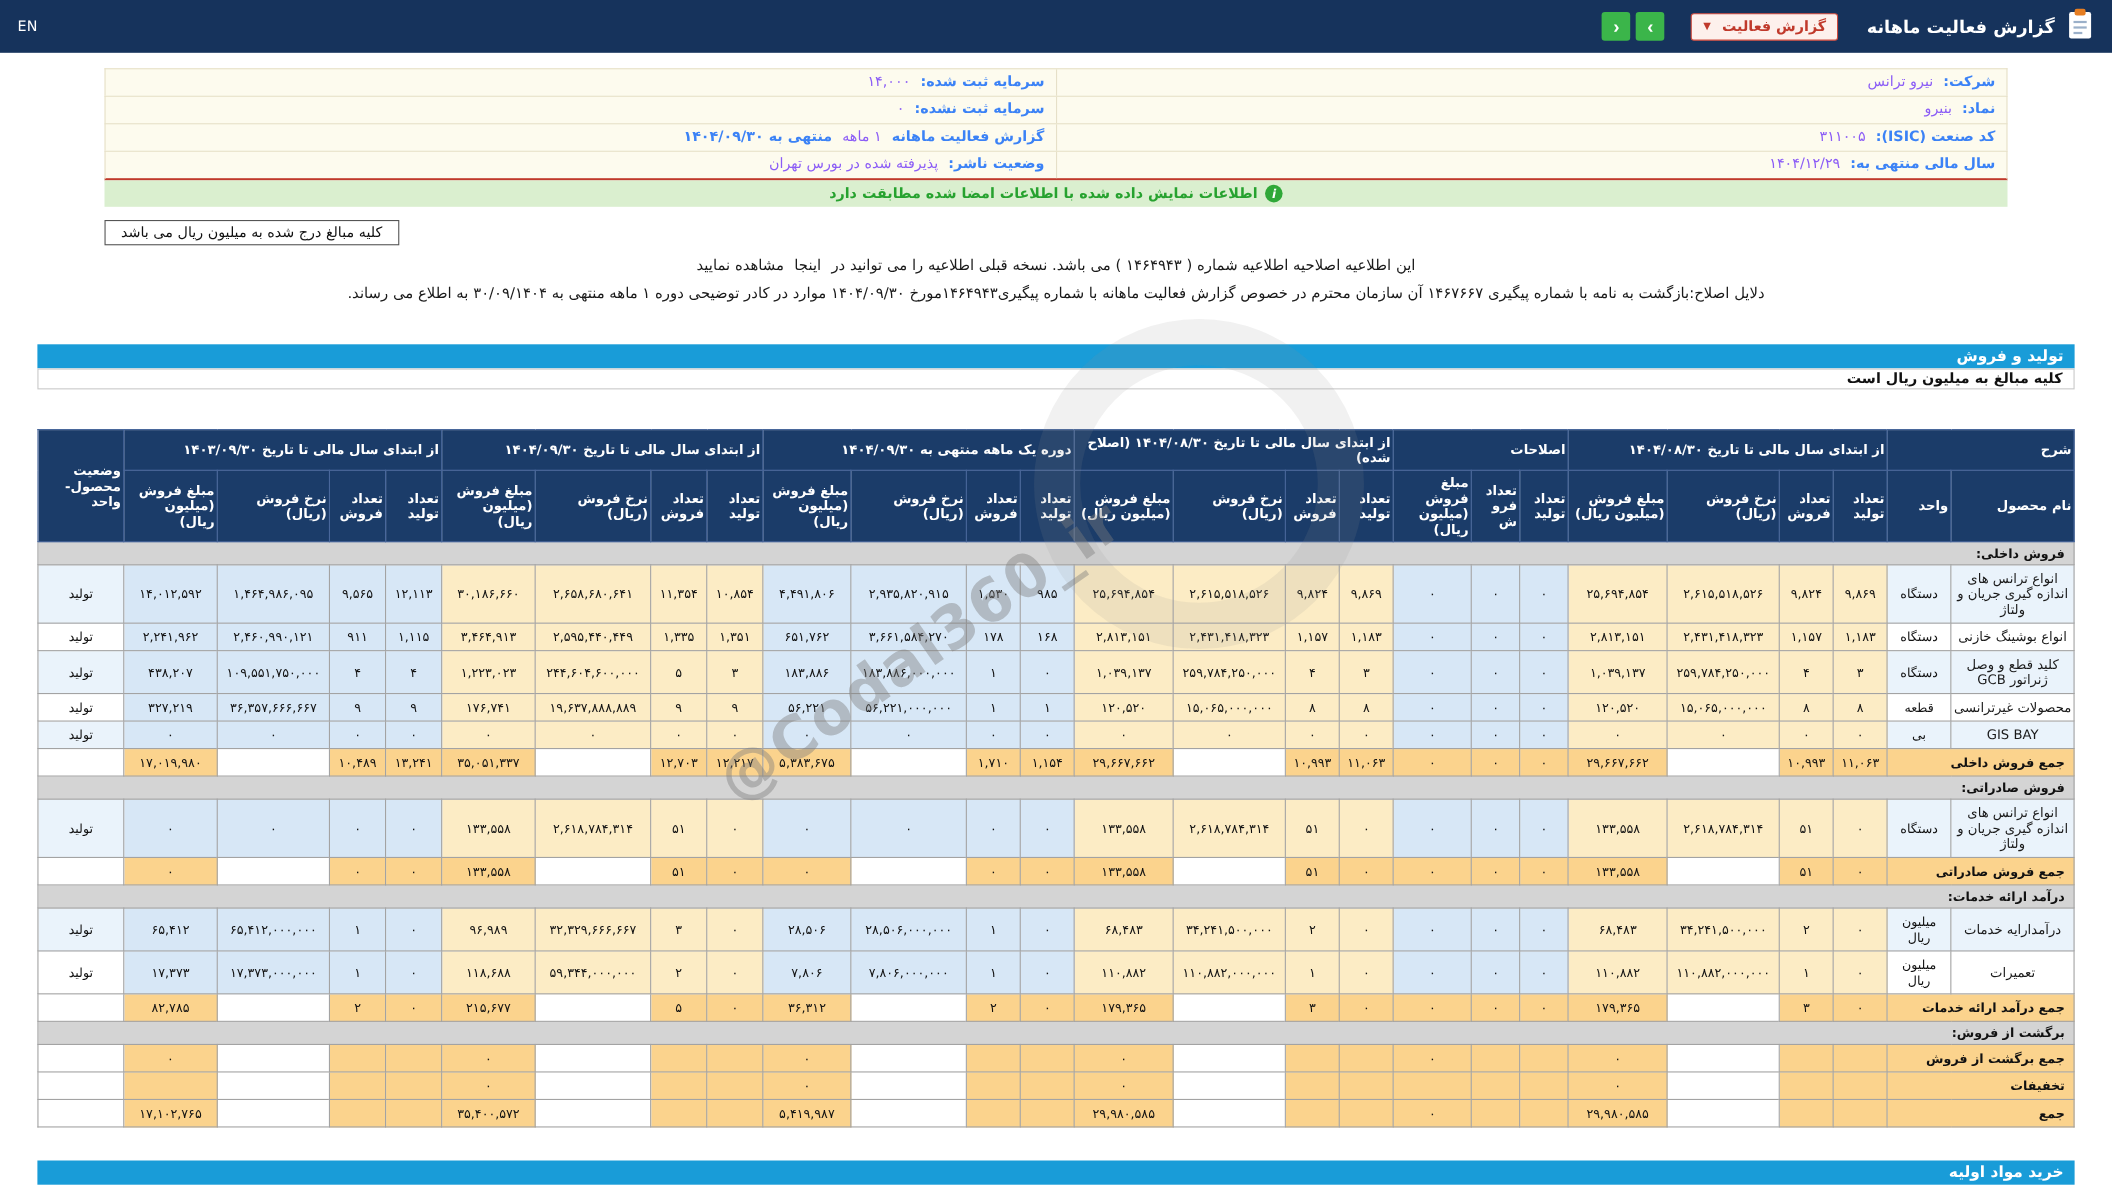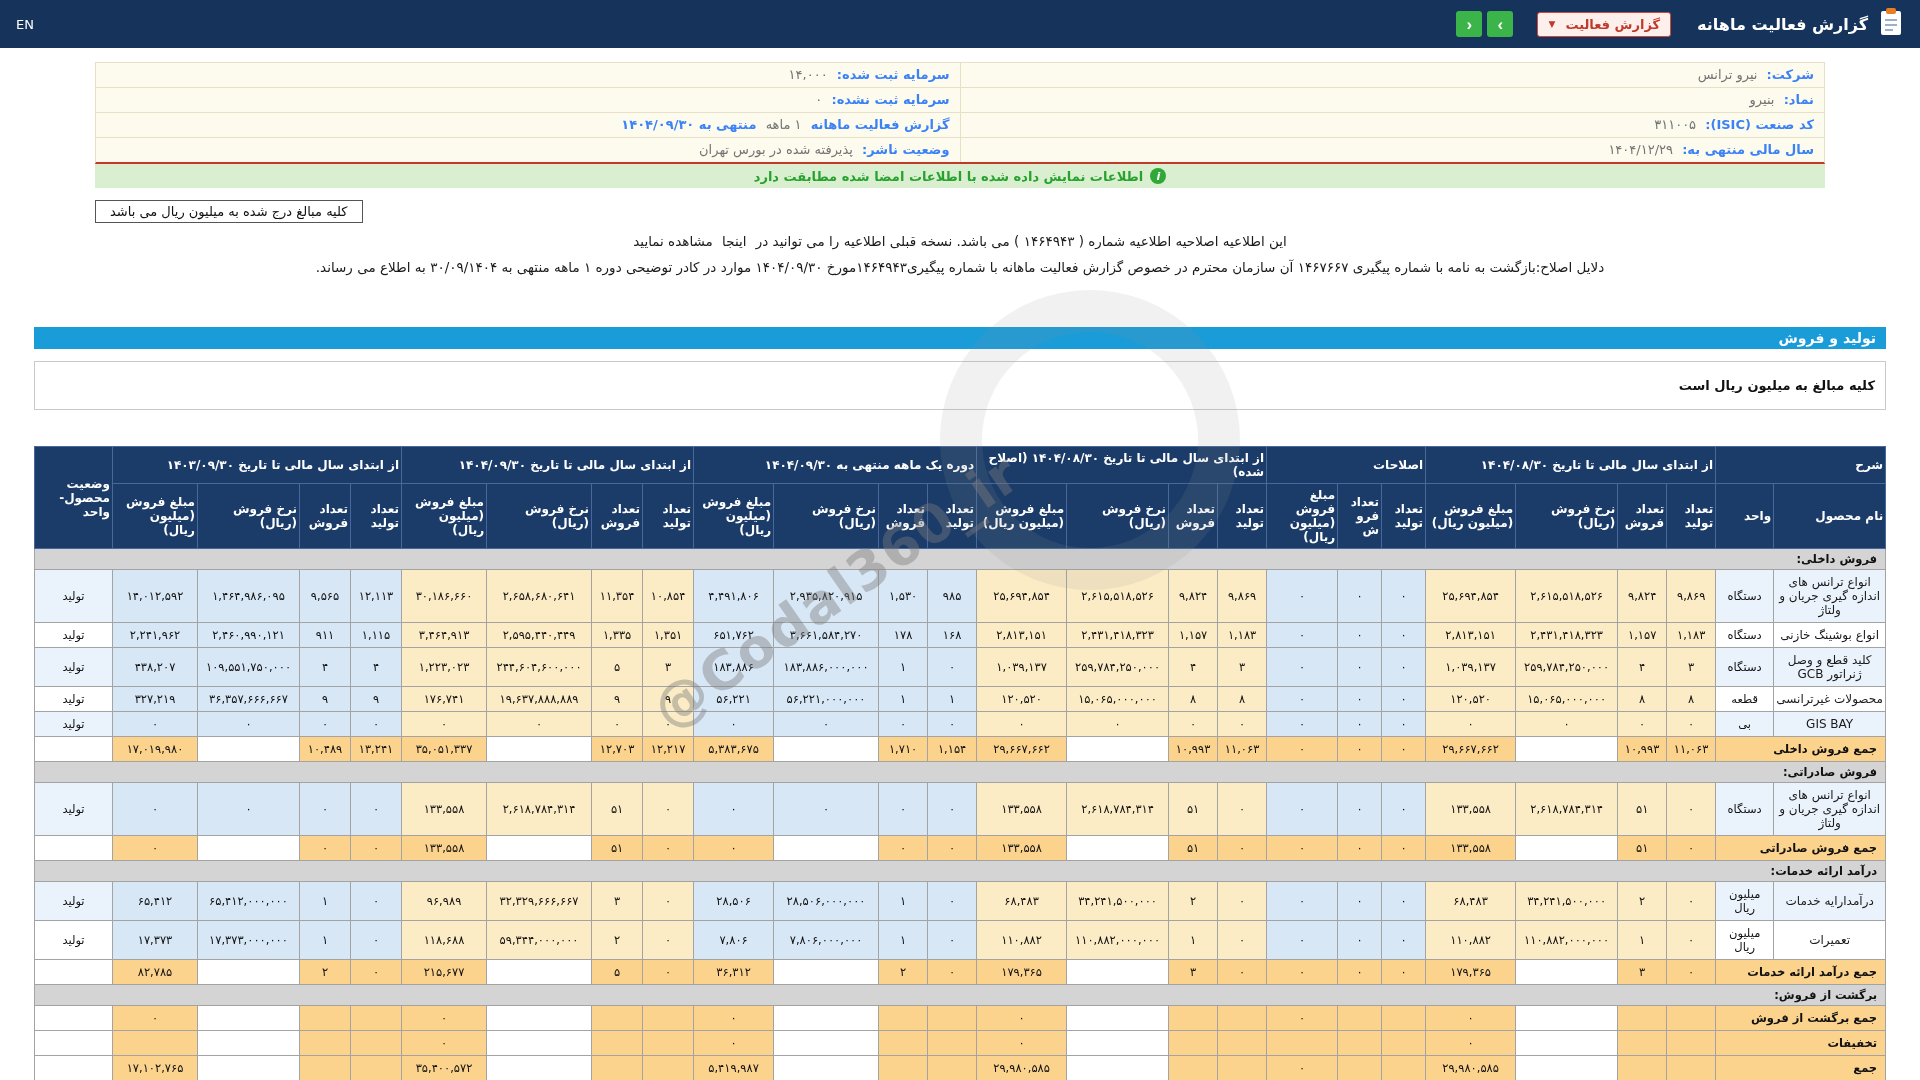--- a/index.html
+++ b/index.html
@@ -21,39 +21,39 @@
           font-size:17px;font-weight:bold;line-height:1;cursor:pointer}
   .lang{font-size:13px;cursor:pointer}
 
   
   .info-section{margin:14px 95px 0;direction:rtl;font-size:13px}
   .info-row{display:flex;border:1px solid #e6e0c8;border-bottom:none;background:#fdfbee}
   .info-row.last{border-bottom:2px solid #c0392b}
   .info-cell{flex:1;padding:3px 10px;line-height:18px}
   .info-cell.right{border-left:1px solid #e6e0c8}
   .lbl{font-weight:bold;color:#3b82f6;padding-left:5px}
-  .val{color:#737373;padding-left:5px}
+  .val{color:#8b5cf6;padding-left:5px}
   .banner{background:#daefcf;color:#27a22f;font-weight:bold;font-size:13px;text-align:center;
           padding:4px;display:flex;align-items:center;justify-content:center;gap:7px;direction:rtl}
   .info-icon{width:16px;height:16px;border-radius:50%;background:#2fa838;color:#fff;font-size:11px;
           font-weight:bold;font-style:italic;display:inline-flex;align-items:center;justify-content:center}
 
   
   .amounts-box{margin:12px 0 0 95px;width:fit-content;border:1px solid #555;padding:3px 14px;
           font-size:13px;direction:rtl;background:#fff}
   .center-line{text-align:center;direction:rtl;font-size:13.5px;margin-top:10px;color:#1a1a1a}
   .center-line.bold{font-weight:normal}
   .here-link{font-weight:normal;margin:0 5px;cursor:pointer}
 
   
   .section-bar{margin:0 34px;background:#199cd8;color:#fff;font-weight:bold;font-size:14px;
           padding:3px 10px;direction:rtl}
-  .section-bar.first{margin-top:52px}
+  .section-bar.first{margin-top:38px}
   .section-bar.second{margin-top:30px}
-  .table-note{margin:12px 34px;border:1px solid #c9c9c9;padding:16px 10px;font-weight:bold;
+  .table-note{margin:0 34px;border:1px solid #c9c9c9;padding:1px 10px;font-weight:bold;
           font-size:13px;direction:rtl;background:#fff}
 
   
   table.data-table{border-collapse:collapse;table-layout:fixed;width:1852px;margin:0 34px;direction:rtl}
   #sales-table{margin-top:36px}
   thead th{background:#1b3c69;border:1px solid #49679b;color:#fff;font-size:12px;
           padding:4px 2px;font-weight:bold;text-align:right;word-wrap:break-word}
   td{border:1px solid #a3a3a3;font-size:11.5px;padding:5px 2px;text-align:center;
           vertical-align:middle;word-wrap:break-word;background:#fff}
   td.name{font-size:12px;text-align:center;color:#1a1a1a}

